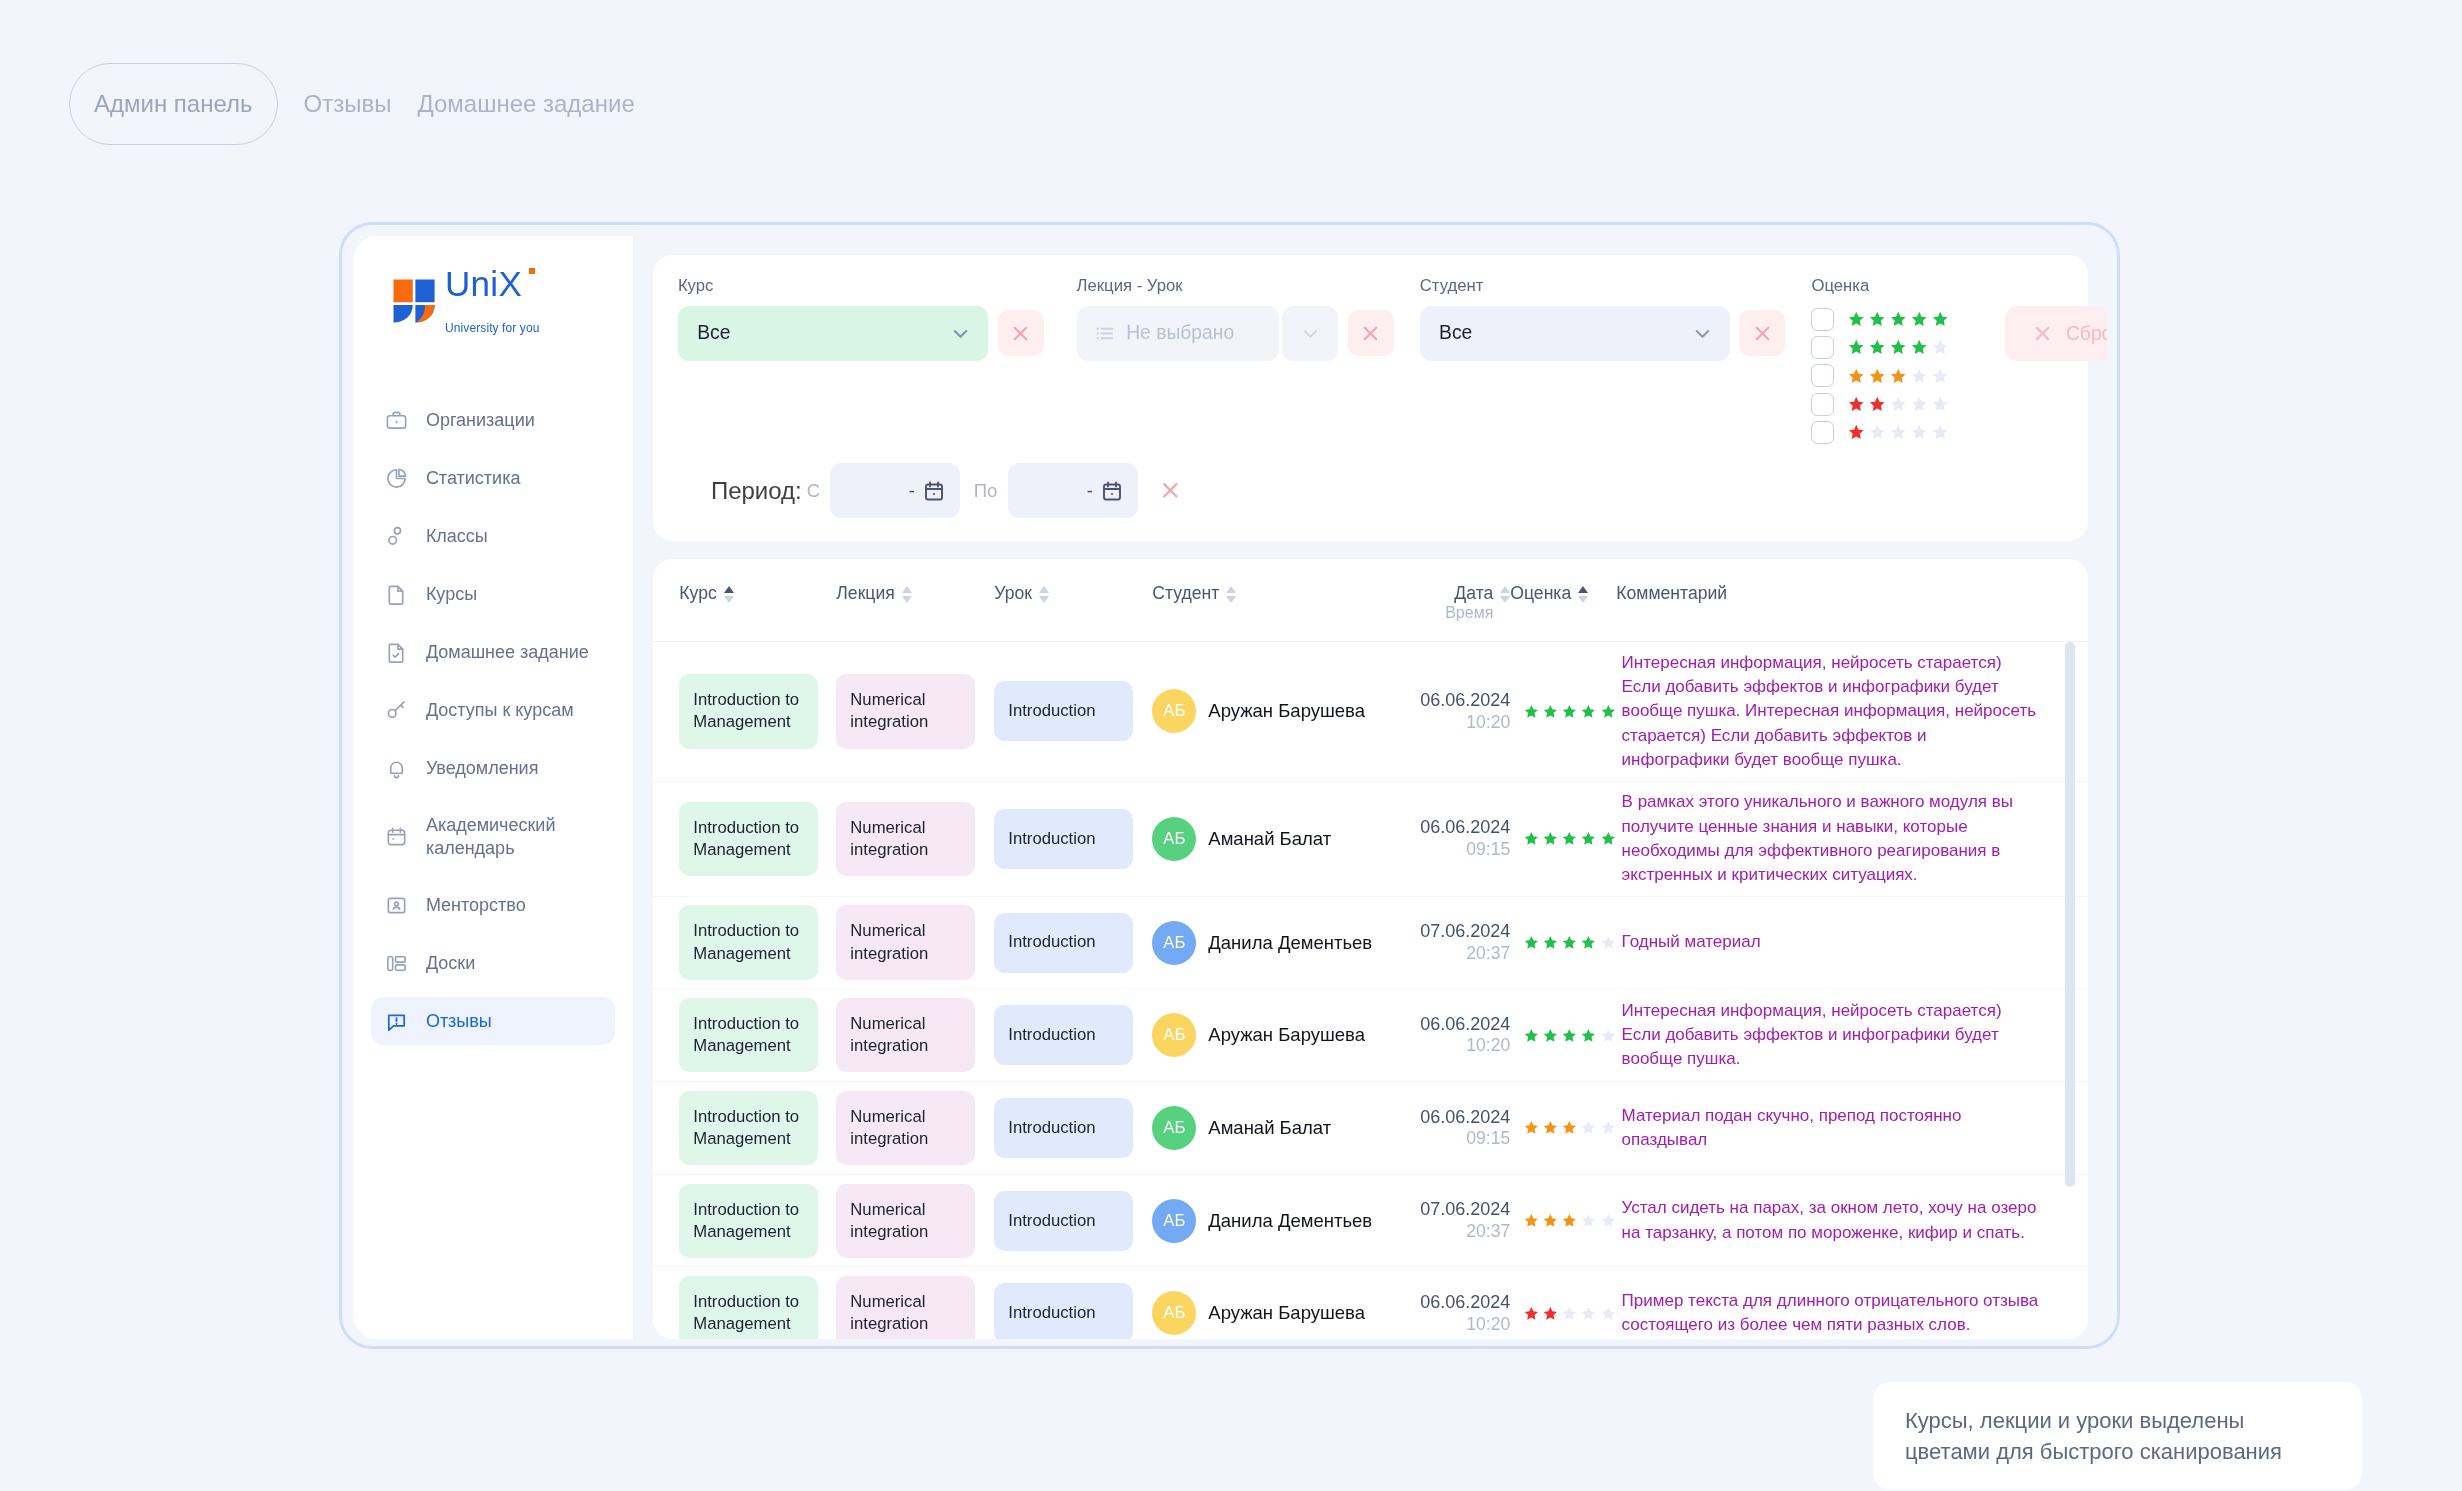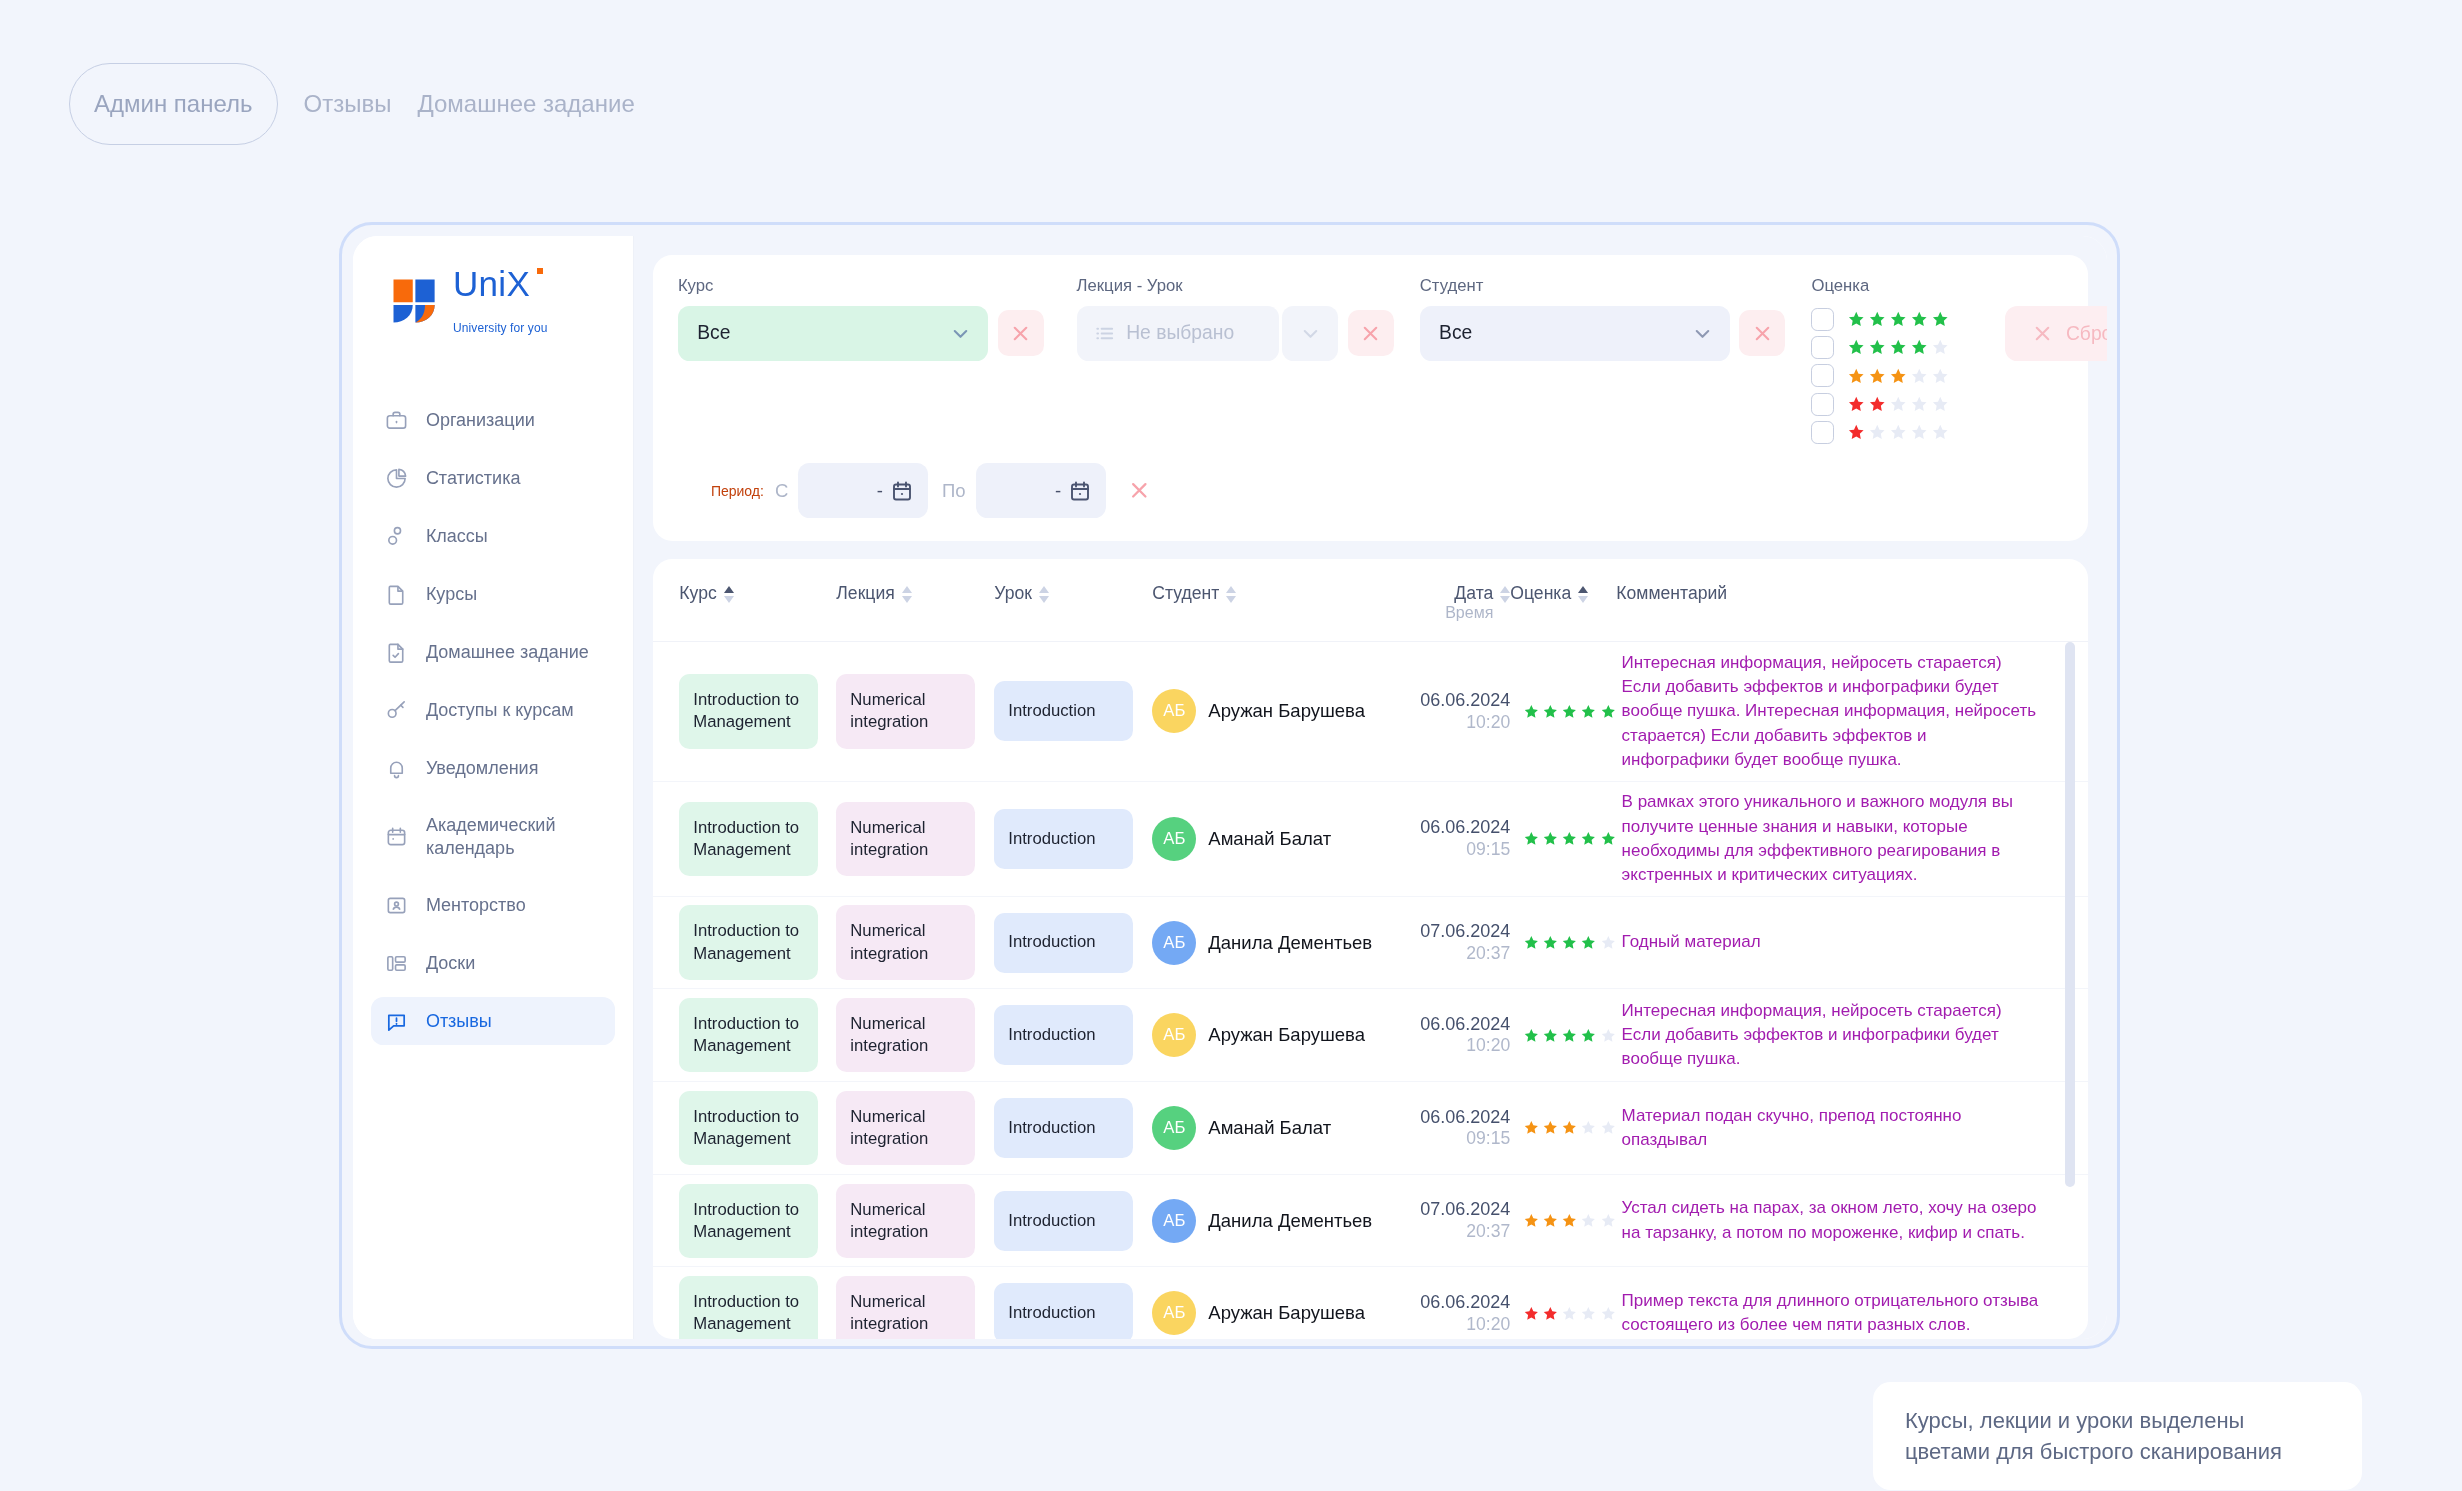--- a/index.html
+++ b/index.html
@@ -36,21 +36,21 @@
     background: #ffffff; border-radius: 24.6px;
     overflow: hidden; display: flex;
   }
 
   
   .sidebar {
     width: 281px; flex: 0 0 281px; background: #ffffff;
     border-right: 1.8px solid #eef1f8; padding-top: 30px;
     position: relative;
   }
-  .logo-wrap { display: flex; align-items: center; gap: 14px; padding-left: 37px; margin-bottom: 8.8px; }
+  .logo-wrap { display: flex; align-items: center; gap: 6px; padding-left: 37px; margin-bottom: 8.8px; }
   .logo-mark { width: 49px; height: 49px; position: relative; flex: 0 0 49px; }
   .logo-text-wrap { display: flex; flex-direction: column; line-height: 1; }
   .logo-title { font-size: 35px; color: #1d61d4; font-weight: 400; letter-spacing: 0.3px; position: relative; }
   .logo-sub { font-size: 12px; color: #1d61d4; margin-top: 21px; letter-spacing: 0.1px; }
   .logo-dot { position: absolute; right: 4.4px; top: 1.8px; width: 6.2px; height: 6.2px; background: #f86a0b; }
 
   .nav-list { margin-top: 63px; padding: 0 17.6px; }
   .nav-item {
     display: flex; align-items: center; gap: 16.7px;
     padding: 11.4px 14px; border-radius: 12.3px; margin-bottom: 10.6px;
@@ -114,21 +114,21 @@
     color: #f6b9c1; font-size: 19.3px; cursor: default; white-space: nowrap;
   }
 
   .filters-row2 { display: flex; align-items: center; margin-top: 19.3px; }
   .search-input {
     width: 535px; height: 55px; border-radius: 11.4px; background: #eef1fa;
     border: none; padding: 0 19.3px; font-size: 19.3px; color: #1d2230;
     font-family: "Liberation Sans", sans-serif;
   }
   .search-input::placeholder { color: #aeb6c9; }
-  .period-label { font-size: 14px; color: #c2410c; margin-left: 33px; margin-right: 11px; white-space: nowrap; }
+  .period-label { font-size: 24px; color: #404040; margin-left: 33px; margin-right: 5px; white-space: nowrap; }
   .period-from { font-size: 18.5px; color: #aeb6c9; margin-right: 9.7px; }
   .date-box {
     width: 130px; height: 55px; border-radius: 11.4px; background: #eef1fa;
     display: flex; align-items: center; justify-content: flex-end;
     padding: 0 14px; gap: 7px; cursor: pointer;
   }
   .date-dash { color: #47506a; font-size: 18.5px; }
   .period-to { font-size: 18.5px; color: #aeb6c9; margin: 0 10.6px 0 14px; }
 
   

